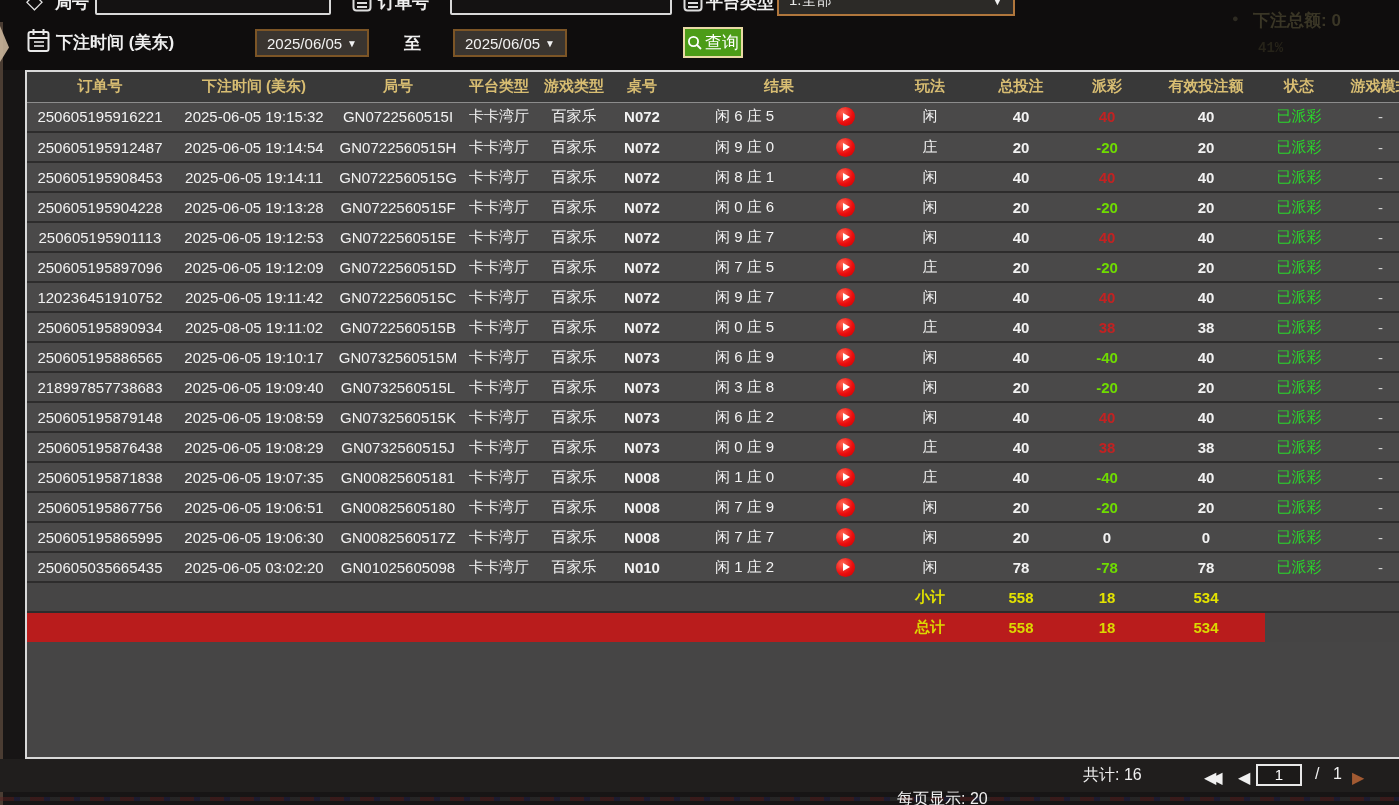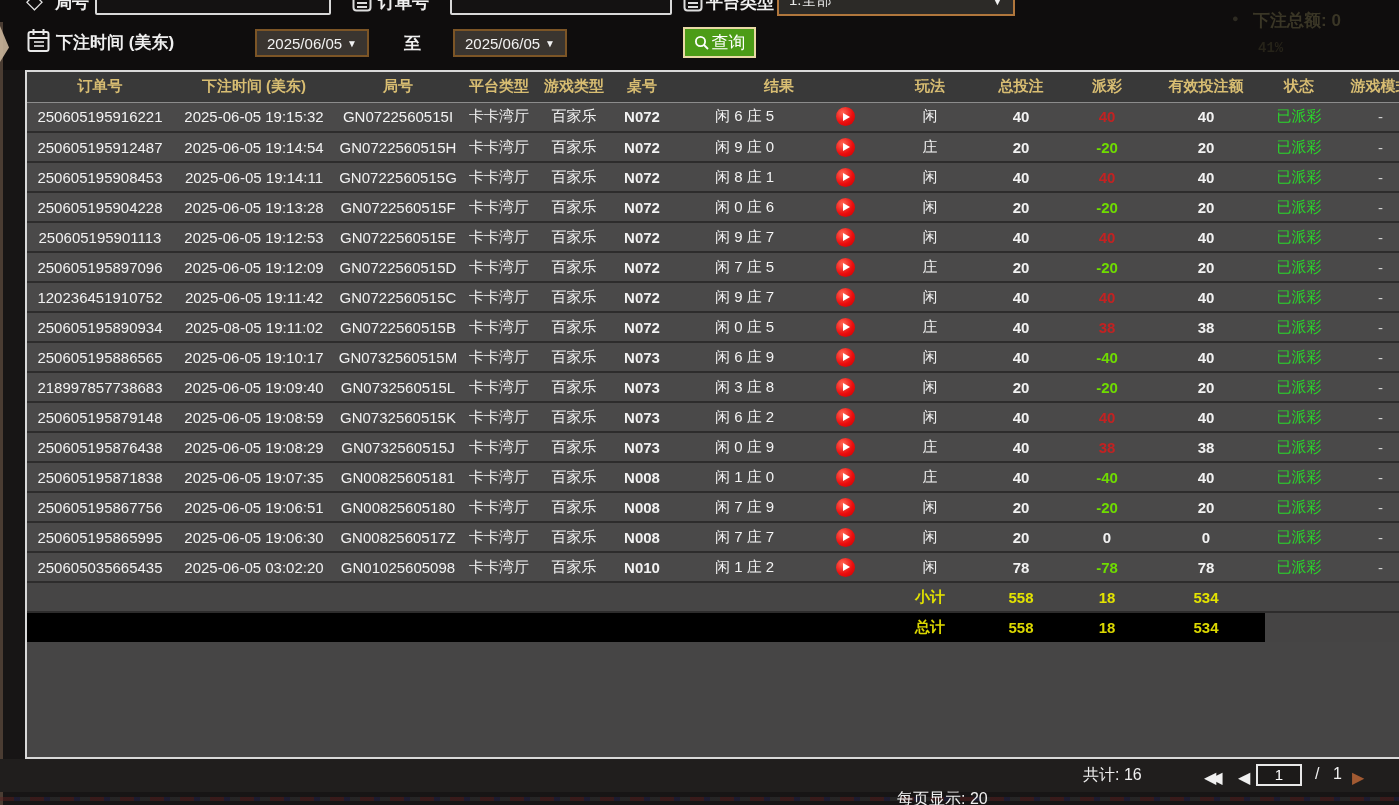--- a/index.html
+++ b/index.html
@@ -15,21 +15,21 @@
                border-radius:2px; color:#eee; font-size:15px; padding:0 8px;
                font-family:"Liberation Sans", sans-serif; }
   .dropdown  { position:absolute; left:777px; top:-15px; width:238px; height:31px;
                background:#2c2a27; border:2px solid #b0763c; color:#e8e8e8; font-size:15px;
                display:flex; align-items:center; padding:0 10px; }
   .dropdown .arrow { margin-left:auto; font-size:11px; color:#f2f2f2; }
   .datebox   { position:absolute; top:29px; width:114px; height:28px; background:#3a3530;
                border:2px solid #7c5526; color:#f2f2f2; font-size:15px; display:flex;
                align-items:center; justify-content:center; gap:5px; }
   .datebox .arrow { font-size:10px; }
-  .query-btn { position:absolute; left:683px; top:27px; width:73px; height:31px;
+  .query-btn { position:absolute; left:683px; top:27px; width:60px; height:31px;
                background:#4c9c17; border:2px solid #e9d9a4; color:#fff; font-size:17px;
                display:flex; align-items:center; justify-content:center; gap:2px; cursor:pointer; }
   .faded     { position:absolute; white-space:nowrap; font-weight:bold; }
 
   
   .left-edge { position:absolute; left:0; top:22px; width:3px; height:783px; background:#4a3c32; }
   .tan-wedge { position:absolute; left:0; top:26px; width:9px; height:36px; background:#c9b49a;
                clip-path:polygon(0 0,100% 60%,0 100%); opacity:.9; }
   .bottom-dashes { position:absolute; left:0; top:797px; width:1399px; height:4px; opacity:.5;
                background:repeating-linear-gradient(90deg,#5a2020 0 14px,#22224a 14px 20px,#343434 20px 30px); }
@@ -55,21 +55,21 @@
   td.status { color:#2bd62b; }
   td.mode { color:#cfcfcf; }
   td.result-cell { text-align:right; }
   .result-inner { display:flex; align-items:center; padding-left:42px; }
   .play { width:19px; height:19px; border-radius:50%; flex:0 0 19px; margin-left:auto; margin-right:30px;
           background:radial-gradient(circle at 35% 30%, #ff6655 0%, #ec0e0e 55%, #c50000 100%);
           display:flex; align-items:center; justify-content:center; cursor:pointer; }
   .play .tri { width:0; height:0; border-left:7px solid #fff; border-top:4px solid transparent;
                border-bottom:4px solid transparent; margin-left:2px; }
   tr.subtotal td { background:#464545; color:#e3e300; font-weight:bold; }
-  tr.grand td { background:#000000; color:#dcd800; font-weight:bold; }
+  tr.grand td { background:#b91c1c; color:#dcd800; font-weight:bold; }
   tr.grand td.dark { background:#454444; }
 
   
   .pgbar { position:absolute; left:0; top:759px; width:1399px; height:33px; background:#201e1d; }
   .pgbar .pg-item { position:absolute; color:#f0f0f0; font-size:16px; white-space:nowrap; }
   .pg-arrow { color:#6b5d4e; font-size:13px; cursor:pointer; }
   .pg-arrow.next { color:#a25a32; }
   .pg-first { letter-spacing:-6px; }
   .page-box { position:absolute; left:1256px; top:5px; width:46px; height:22px;
               background:#1c1a19; border:2px solid #e8e8e8; color:#fff; font-size:15px;

